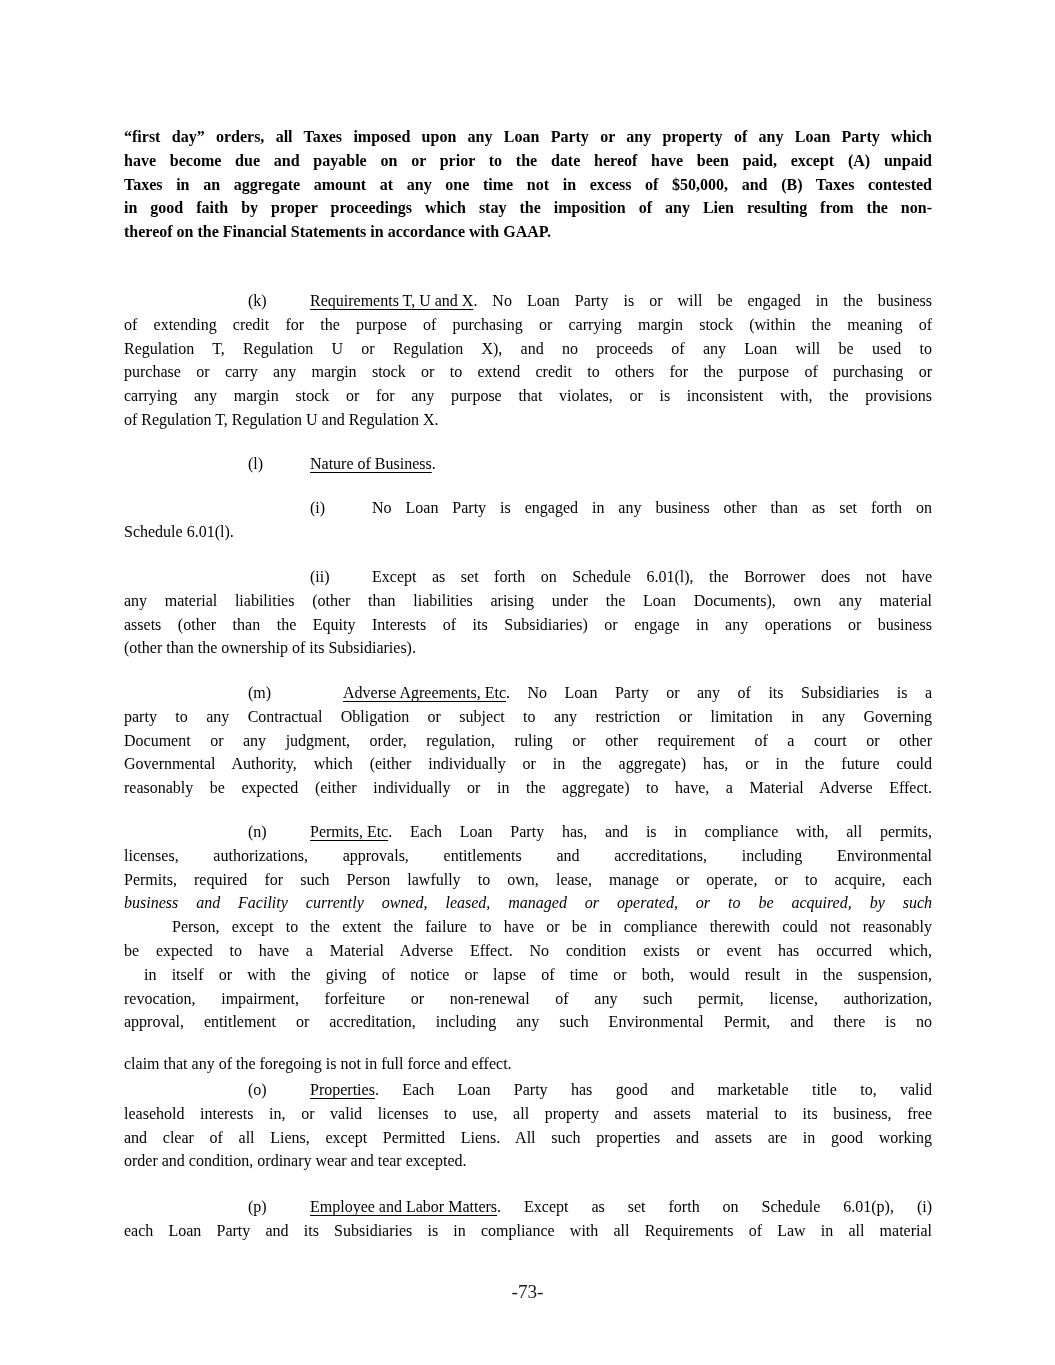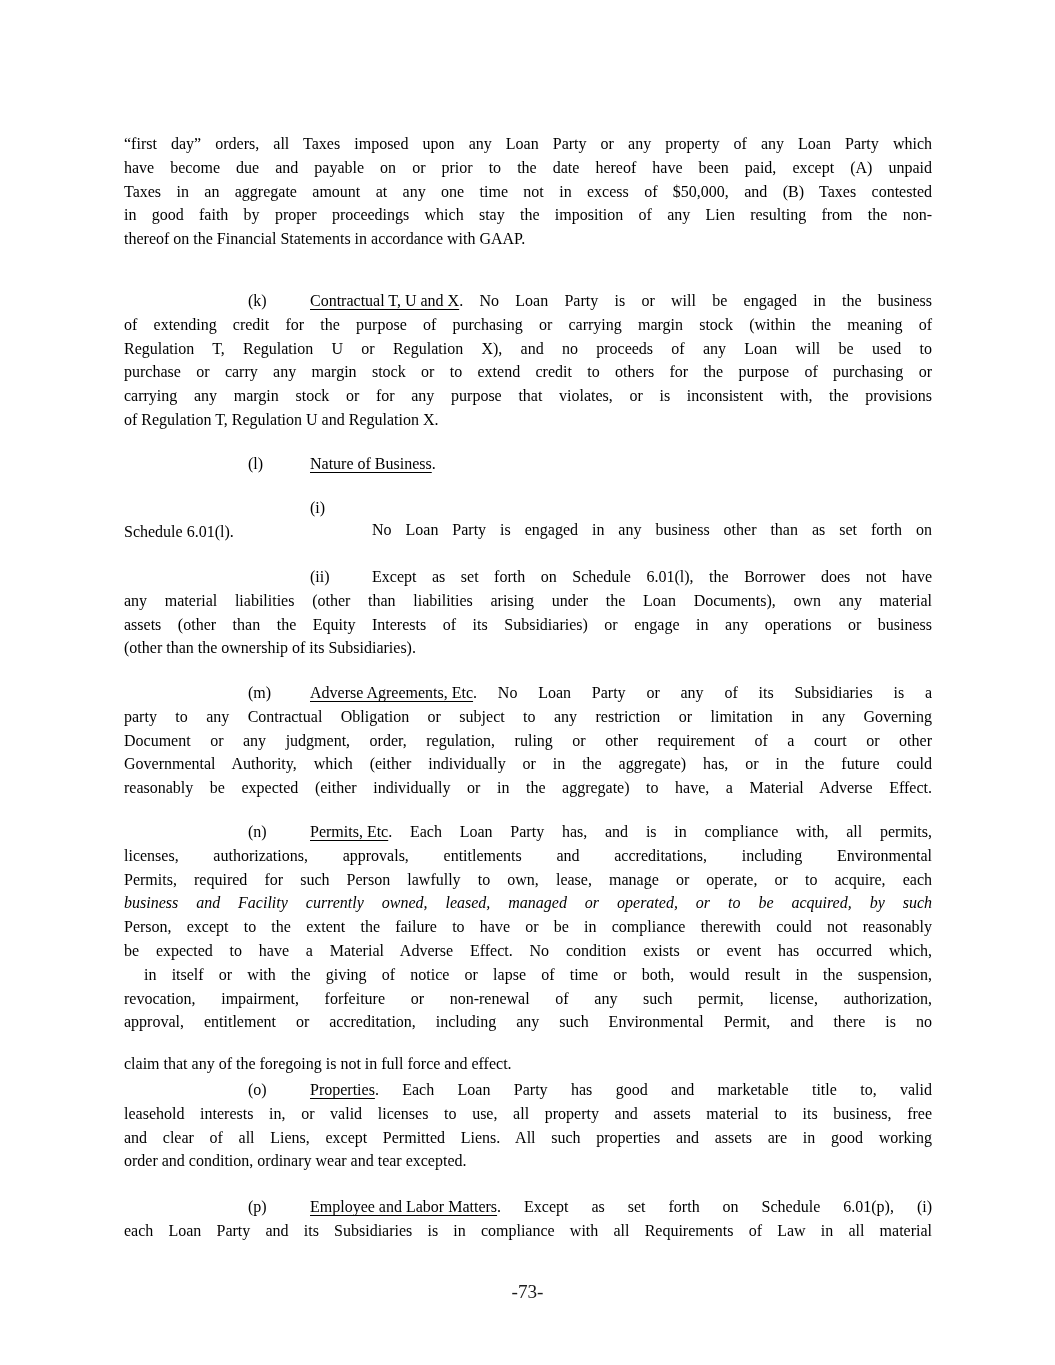--- a/index.html
+++ b/index.html
@@ -17,90 +17,90 @@
     position:absolute; top:1281px; left:0; width:1055px; text-align:center;
     font-family:"Liberation Serif", serif; font-size:19.2px; color:#1a1a1a;
   }
   .jl { display:flex; justify-content:space-between; }
 </style>
 </head>
 <body>
 
 <div class="page">
 
-  <div class="para" style="top:132px;">
+  <div class="para" style="top:125px;font-weight:bold;">
     <span class="line" style="transform-origin: 0px 0px;">“first day” orders, all Taxes imposed upon any Loan Party or any property of any Loan Party which</span>
     <span class="line" style="transform-origin: 0px 0px;">have become due and payable on or prior to the date hereof have been paid, except (A) unpaid</span>
     <span class="line" style="transform-origin: 0px 0px;">Taxes in an aggregate amount at any one time not in excess of $50,000, and (B) Taxes contested</span>
     <span class="line" style="transform-origin: 0px 0px;">in good faith by proper proceedings which stay the imposition of any Lien resulting from the non-</span>
     <span class="line last" style="transform-origin: 0px 0px;">thereof on the Financial Statements in accordance with GAAP.</span>
   </div>
 
   <div class="para" style="top:289px;">
     <div class="line jl" style="padding-left: 124px; transform-origin: 0px 0px;">
       <span style="width:62px;display:inline-block;">(k)</span>
       <span style="flex:1;display:flex;justify-content:space-between;white-space:nowrap;">
-        <span><span class="u">Contractual T, U and X</span></span>
+        <span><span class="u">Requirements T, U and X</span></span>
         <span class="line" style="flex:1;">.  No Loan Party is or will be engaged in the business</span>
       </span>
     </div>
     <span class="line" style="transform-origin: 0px 0px;">of extending credit for the purpose of purchasing or carrying margin stock (within the meaning of</span>
     <span class="line" style="transform-origin: 0px 0px;">Regulation T, Regulation U or Regulation X), and no proceeds of any Loan will be used to</span>
     <span class="line" style="transform-origin: 0px 0px;">purchase or carry any margin stock or to extend credit to others for the purpose of purchasing or</span>
     <span class="line" style="transform-origin: 0px 0px;">carrying any margin stock or for any purpose that violates, or is inconsistent with, the provisions</span>
     <span class="line last" style="transform-origin: 0px 0px;">of Regulation T, Regulation U and Regulation X.</span>
   </div>
 
   <div class="para" style="top:452px;">
     <div class="line" style="padding-left: 124px; text-align-last: left; display: flex; transform-origin: 0px 0px;">
       <span style="width:62px;display:inline-block;">(l)</span>
       <span><span class="u">Nature of Business</span><span>.</span></span>
     </div>
   </div>
 
   <div class="para" style="top:496px;">
     <div class="line" style="padding-left: 186px; display: flex; transform-origin: 0px 0px;">
       <span style="width:62px;display:inline-block;">(i)</span>
-      <span class="line" style="flex:1;margin-top:22px;">No Loan Party is engaged in any business other than as set forth on</span>
+      <span class="line" style="flex:1;">No Loan Party is engaged in any business other than as set forth on</span>
     </div>
     <span class="line last" style="transform-origin: 0px 0px;">Schedule 6.01(l).</span>
   </div>
 
   <div class="para" style="top:565px;">
     <div class="line" style="padding-left: 186px; display: flex; transform-origin: 0px 0px;">
       <span style="width:62px;display:inline-block;">(ii)</span>
       <span class="line" style="flex:1;">Except as set forth on Schedule 6.01(l), the Borrower does not have</span>
     </div>
     <span class="line" style="transform-origin: 0px 0px;">any material liabilities (other than liabilities arising under the Loan Documents), own any material</span>
     <span class="line" style="transform-origin: 0px 0px;">assets (other than the Equity Interests of its Subsidiaries) or engage in any operations or business</span>
     <span class="line last" style="transform-origin: 0px 0px;">(other than the ownership of its Subsidiaries).</span>
   </div>
 
   <div class="para" style="top:681px;">
     <div class="line" style="padding-left: 124px; display: flex; transform-origin: 0px 0px;">
       <span style="width:62px;display:inline-block;">(m)</span>
-      <span style="white-space:nowrap;"><span class="u">Adverse Agreements, Etc</span></span>
+      <span style="white-space:nowrap;margin-left:33px;"><span class="u">Adverse Agreements, Etc</span></span>
       <span class="line" style="flex:1;">.  No Loan Party or any of its Subsidiaries is a</span>
     </div>
     <span class="line" style="transform-origin: 0px 0px;">party to any Contractual Obligation or subject to any restriction or limitation in any Governing</span>
     <span class="line" style="transform-origin: 0px 0px;">Document or any judgment, order, regulation, ruling or other requirement of a court or other</span>
     <span class="line" style="transform-origin: 0px 0px;">Governmental Authority, which (either individually or in the aggregate) has, or in the future could</span>
     <span class="line" style="transform-origin: 0px 0px;">reasonably be expected (either individually or in the aggregate) to have, a Material Adverse Effect.</span>
   </div>
 
   <div class="para" style="top:820px;">
     <div class="line" style="padding-left: 124px; display: flex; transform-origin: 0px 0px;">
       <span style="width:62px;display:inline-block;">(n)</span>
       <span style="white-space:nowrap;"><span class="u">Permits, Etc</span></span>
       <span class="line" style="flex:1;">.  Each Loan Party has, and is in compliance with, all permits,</span>
     </div>
     <span class="line" style="transform-origin: 0px 0px;">licenses, authorizations, approvals, entitlements and accreditations, including Environmental</span>
     <span class="line" style="transform-origin: 0px 0px;">Permits, required for such Person lawfully to own, lease, manage or operate, or to acquire, each</span>
     <span class="line" style="transform-origin: 0px 0px; font-style: italic;">business and Facility currently owned, leased, managed or operated, or to be acquired, by such</span>
-    <span class="line" style="transform-origin: 0px 0px;">Person, except to the extent the failure to have or be in compliance therewith could not reasonably</span>
+    <span class="line" style="transform-origin: 0px 0px; margin-left: 48px;">Person, except to the extent the failure to have or be in compliance therewith could not reasonably</span>
     <span class="line" style="transform-origin: 0px 0px;">be expected to have a Material Adverse Effect.  No condition exists or event has occurred which,</span>
     <span class="line" style="transform-origin: 0px 0px; margin-left: 20px;">in itself or with the giving of notice or lapse of time or both, would result in the suspension,</span>
     <span class="line" style="transform-origin: 0px 0px;">revocation, impairment, forfeiture or non-renewal of any such permit, license, authorization,</span>
     <span class="line" style="transform-origin: 0px 0px;">approval, entitlement or accreditation, including any such Environmental Permit, and there is no</span>
     <span class="line last" style="transform-origin: 0px 0px; margin-top: 18px;">claim that any of the foregoing is not in full force and effect.</span>
   </div>
 
   <div class="para" style="top:1078px;">
     <div class="line" style="padding-left: 124px; display: flex; transform-origin: 0px 0px;">
       <span style="width:62px;display:inline-block;">(o)</span>

